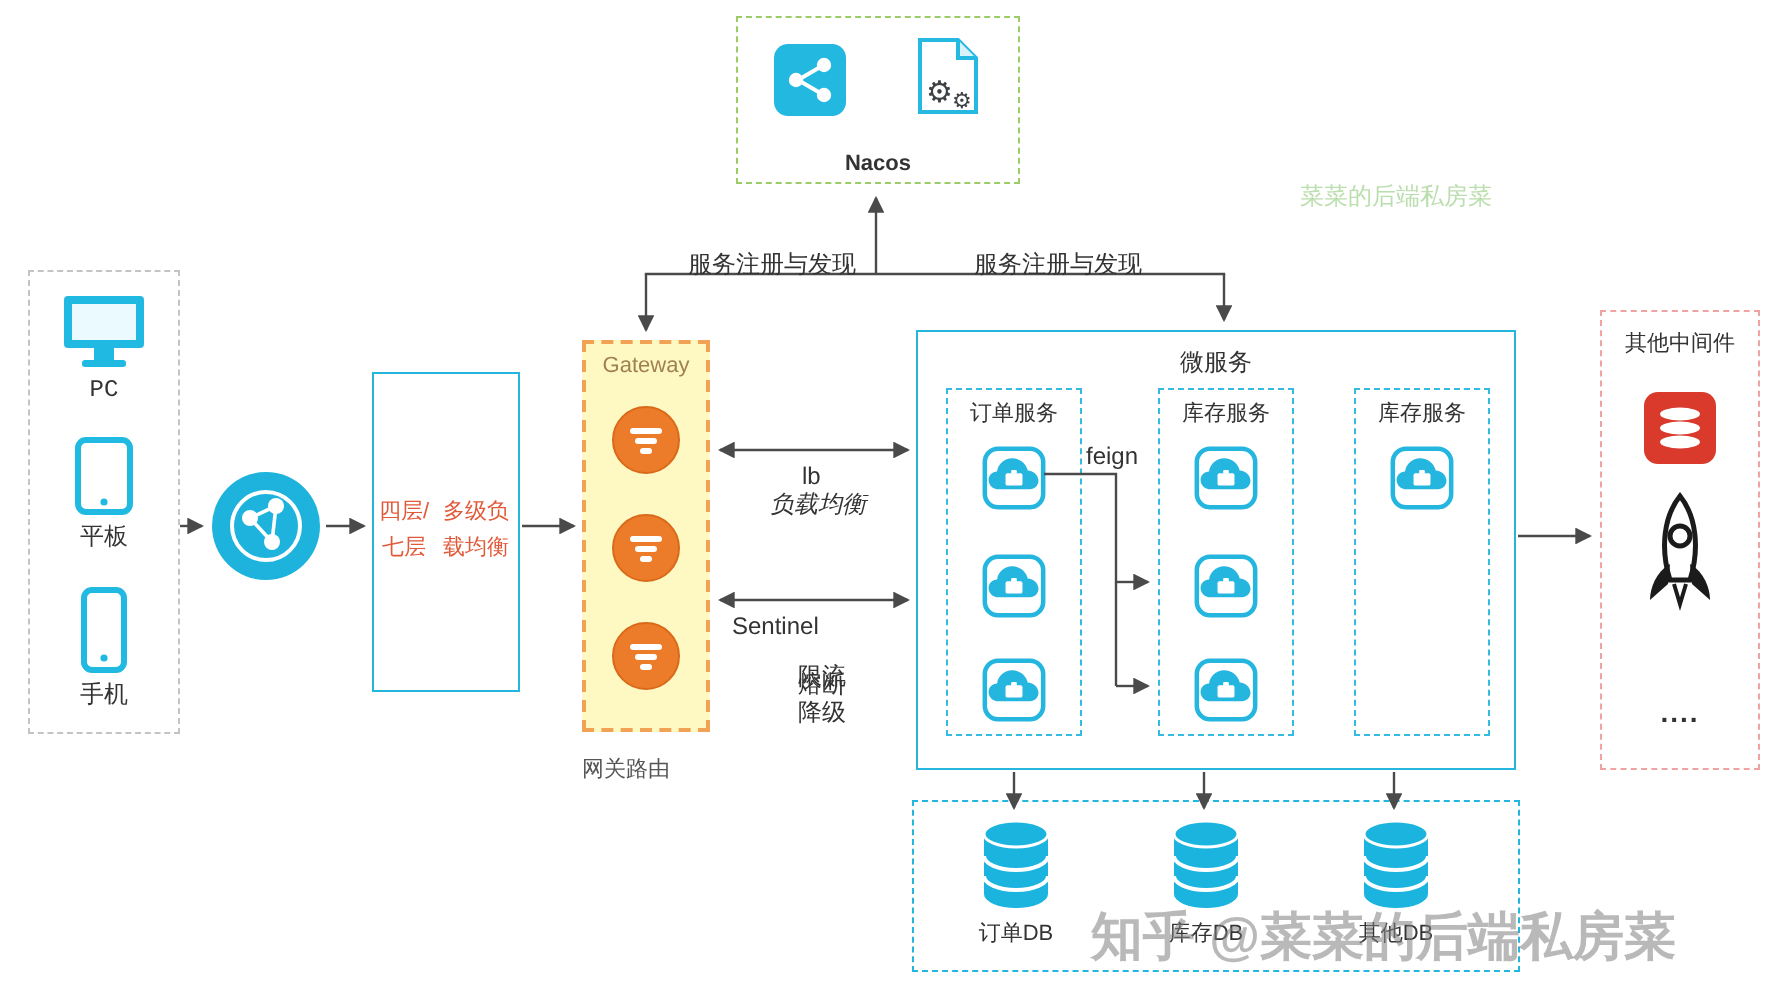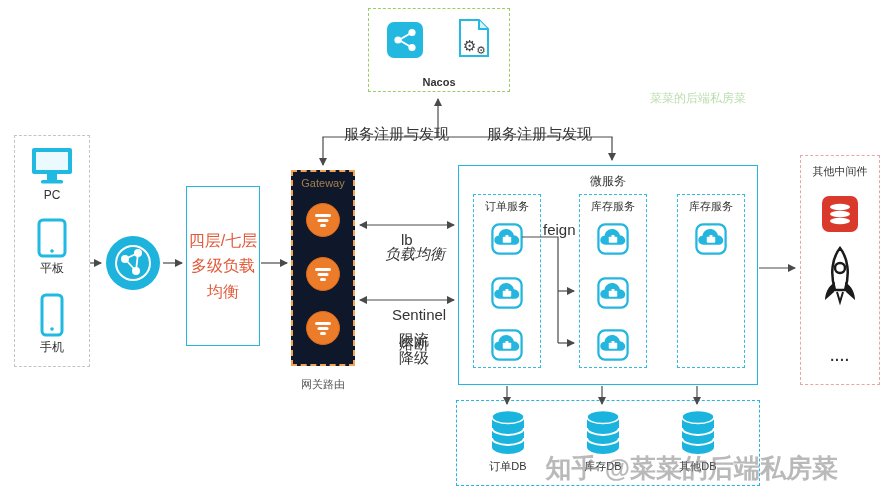--- a/index.html
+++ b/index.html
@@ -1,32 +1,32 @@
 <!DOCTYPE html>
 <html><head>
 <meta charset="utf-8">
 <style>
   html,body{margin:0;padding:0;background:#fff;}
   .canvas{position:relative;width:894px;height:500px;background:#fff;overflow:hidden;
           font-family:"Liberation Sans","DejaVu Sans",sans-serif;color:#333;}
   .abs{position:absolute;}
-  .lbl{position:absolute;font-size:15px;color:#333;white-space:nowrap;line-height:1.2;}
+  .lbl{position:absolute;font-size:12px;color:#333;white-space:nowrap;line-height:1.2;}
   
   .devices{left:14px;top:135px;width:76px;height:232px;border:1px dashed #c4c4c4;
            display:flex;flex-direction:column;align-items:center;justify-content:space-between;
-           padding:10px 0 10px;box-sizing:border-box;}
+           padding:10px 0 10px;box-sizing:border-box;font-family:Liberation Mono, monospace;}
   .device{display:flex;flex-direction:column;align-items:center;gap:2px;font-size:12px;}
   
   .internet{left:105px;top:235px;width:56px;height:56px;}
   
   .lb-box{left:186px;top:186px;width:74px;height:160px;border:1.5px solid #24b6de;box-sizing:border-box;
-          display:flex;flex-direction:column;align-items:center;justify-content:center;
-          font-size:16px;color:#e05a3a;text-align:center;line-height:1.6;background:#fff;}
-  
-  .gw{left:291px;top:170px;width:64px;height:196px;border:2px dashed #f2a254;box-sizing:border-box;background:#0f172a;}
+          display:flex;flex-direction:row;align-items:center;justify-content:center;
+          font-size:11px;color:#e05a3a;text-align:center;line-height:1.6;background:#fff;}
+  
+  .gw{left:291px;top:170px;width:64px;height:196px;border:2px dashed #f2a254;box-sizing:border-box;background:#fef9c3;}
   .gw-title{position:absolute;top:5px;left:0;width:100%;text-align:center;font-size:11px;color:#a08050;}
   .gw-node{position:absolute;left:50%;transform:translateX(-50%);width:34px;height:34px;}
   
   .nacos{left:368px;top:8px;width:142px;height:84px;border:1.5px dashed #9ccc65;box-sizing:border-box;background:#fff;}
   .nacos-title{position:absolute;top:53px;left:0;width:100%;text-align:center;font-size:11px;font-weight:bold;color:#333;}
   .nacos-name{position:absolute;top:67px;left:0;width:100%;text-align:center;font-size:11px;font-weight:bold;color:#333;}
   
   .micro{left:458px;top:165px;width:300px;height:220px;border:1.5px solid #24b6de;box-sizing:border-box;background:#fff;}
   .micro-title{position:absolute;top:7px;left:0;width:100%;text-align:center;font-size:12px;color:#333;}
   .group{position:absolute;top:28px;width:68px;height:174px;border:1.2px dashed #35bbdf;box-sizing:border-box;}
@@ -40,21 +40,21 @@
   .mw-redis{position:absolute;left:50%;transform:translateX(-50%);top:40px;width:36px;height:36px;}
   .mw-rocket{position:absolute;left:50%;transform:translateX(-50%);top:88px;width:44px;height:72px;}
   .mw-dots{position:absolute;top:192px;left:0;width:100%;text-align:center;font-size:14px;font-weight:bold;letter-spacing:1px;color:#333;}
   
   .dbbox{left:456px;top:400px;width:304px;height:86px;border:1.5px dashed #24b6de;box-sizing:border-box;background:#fff;}
   .db-icon{position:absolute;top:8px;width:40px;height:48px;}
   .db1{left:31px;} .db2{left:126px;} .db3{left:221px;}
   .db-lbl{position:absolute;top:58px;width:60px;text-align:center;font-size:11px;color:#333;}
   .dl1{left:21px;} .dl2{left:116px;} .dl3{left:211px;}
   
-  .gw-caption{left:291px;top:377px;width:64px;text-align:center;font-size:11px;color:#555;}
+  .gw-caption{left:291px;top:377px;width:64px;text-align:left;font-size:11px;color:#555;}
   
   .wm-top{left:650px;top:90px;font-size:12px;color:rgba(150,205,130,0.65);}
   .wm-bottom{right:56px;bottom:14px;font-size:26px;font-weight:bold;color:rgba(128,128,128,0.55);}
   svg{display:block;}
 </style>
 </head>
 <body>
 
 <div class="canvas">
 
@@ -310,21 +310,21 @@
       <line x1="507" y1="386" x2="507" y2="404" marker-end="url(#ah)"></line>
       <line x1="602" y1="386" x2="602" y2="404" marker-end="url(#ah)"></line>
       <line x1="697" y1="386" x2="697" y2="404" marker-end="url(#ah)"></line>
     </g>
   </svg>
 
   <div class="lbl" style="left:344px;top:125px;">服务注册与发现</div>
   <div class="lbl" style="left:487px;top:125px;">服务注册与发现</div>
   <div class="lbl" style="left:401px;top:231px;">lb</div>
   <div class="lbl" style="left:385px;top:245px;font-style:italic;">负载均衡</div>
-  <div class="lbl" style="left:392px;top:306px;">Sentinel</div>
+  <div class="lbl" style="left:366px;top:306px;">Sentinel</div>
   <div class="lbl" style="left:399px;top:321px;margin-top:10px;">限流</div>
   <div class="lbl" style="left:399px;top:335px;">熔断</div>
   <div class="lbl" style="left:399px;top:349px;">降级</div>
   <div class="lbl" style="left:543px;top:221px;">feign</div>
 
   <div class="abs wm-top">菜菜的后端私房菜</div>
   <div class="abs wm-bottom">知乎 @菜菜的后端私房菜</div>
 
 </div>
 

